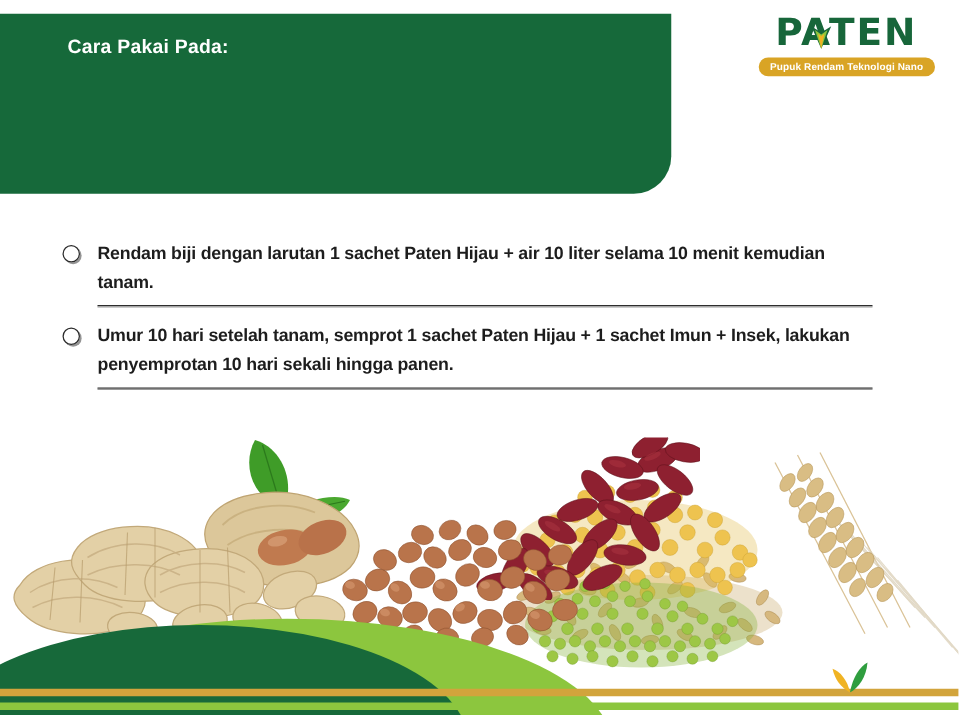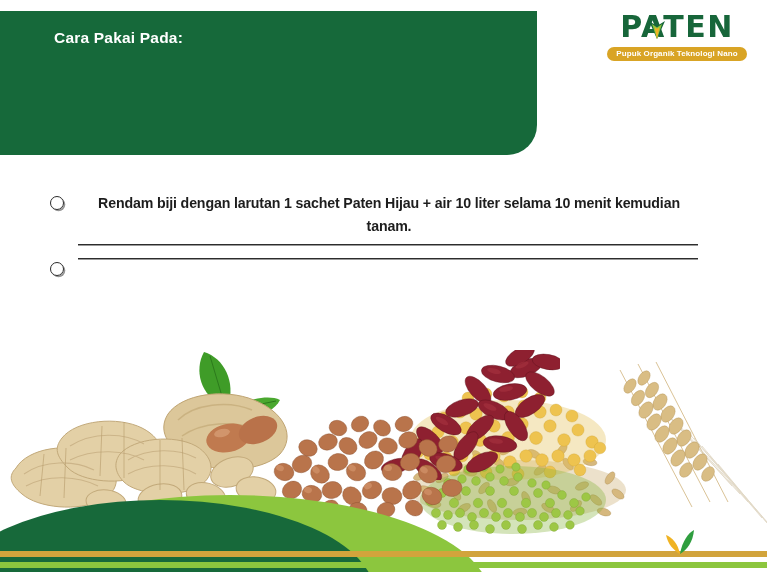--- a/index.html
+++ b/index.html
@@ -84,21 +84,20 @@
     border-radius: 9px;
     white-space: nowrap;
   }
 
   
   .steps {
     position: absolute;
     left: 50px;
     top: 192px;
     width: 650px;
-    text-align: center;
   }
   .step {
     position: relative;
     padding-left: 28px;
     margin-bottom: 12px;
   }
   .step-bullet {
     position: absolute;
     left: 0px;
     top: 4px;
@@ -190,33 +189,34 @@
 
   <div class="logo">
     <span class="logo-word">PATEN</span>
     <span class="logo-leafmark">
       <svg width="22" height="25" viewBox="0 0 22 25">
         <path d="M11 24 L3 6 L11 11 L19 6 Z" fill="#17663a"></path>
         <path d="M11 24 L6 9 L11 12.5 L16 9 Z" fill="#8cc63e"></path>
         <path d="M11 24 L8.5 12 L11 13.8 L13.5 12 Z" fill="#f0b323"></path>
       </svg>
     </span>
-    <span class="logo-tagline">Pupuk Organik Teknologi Nano</span>
+    <span class="logo-tagline">Pupuk Rendam Teknologi Nano</span>
   </div>
 
   <div class="steps">
 
     <div class="step">
       <span class="step-bullet"></span>
       <div class="step-text">Rendam biji dengan larutan 1 sachet Paten Hijau + air 10 liter selama 10 menit kemudian tanam.</div>
       <div class="step-rule"></div>
     </div>
 
     <div class="step">
       <span class="step-bullet"></span>
+      <div class="step-text">Umur 10 hari setelah tanam, semprot 1 sachet Paten Hijau + 1 sachet Imun + Insek, lakukan penyemprotan 10 hari sekali hingga panen.</div>
       <div class="step-rule"></div>
     </div>
 
   </div>
 
   <div class="photo">
 
     <div>
       <svg width="230" height="190" style="position:absolute;left:560px;top:22px;">
         <g stroke="#cdae73" stroke-width="1" fill="none" opacity=".75">

